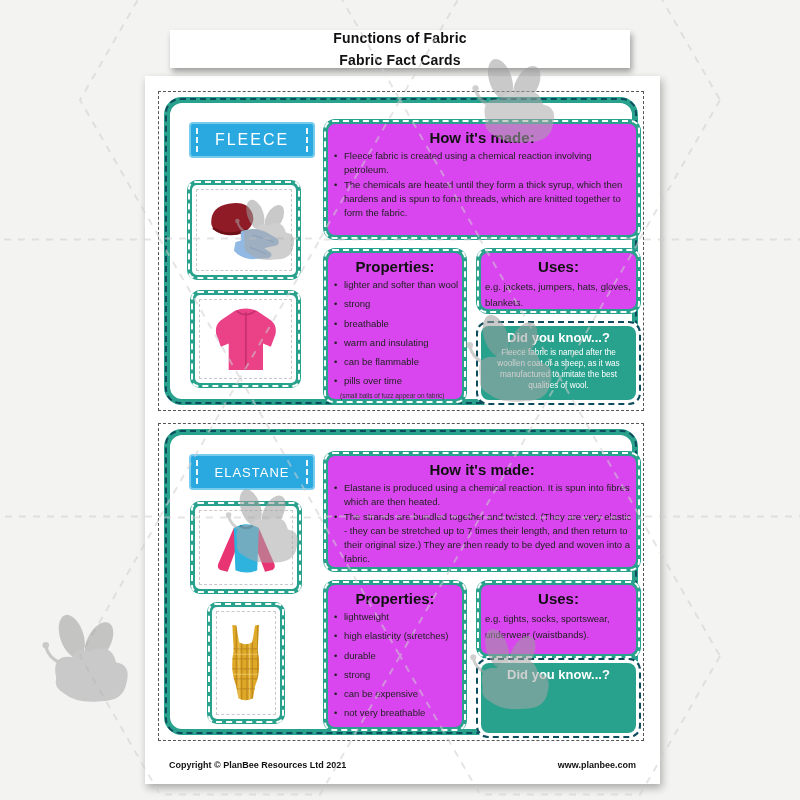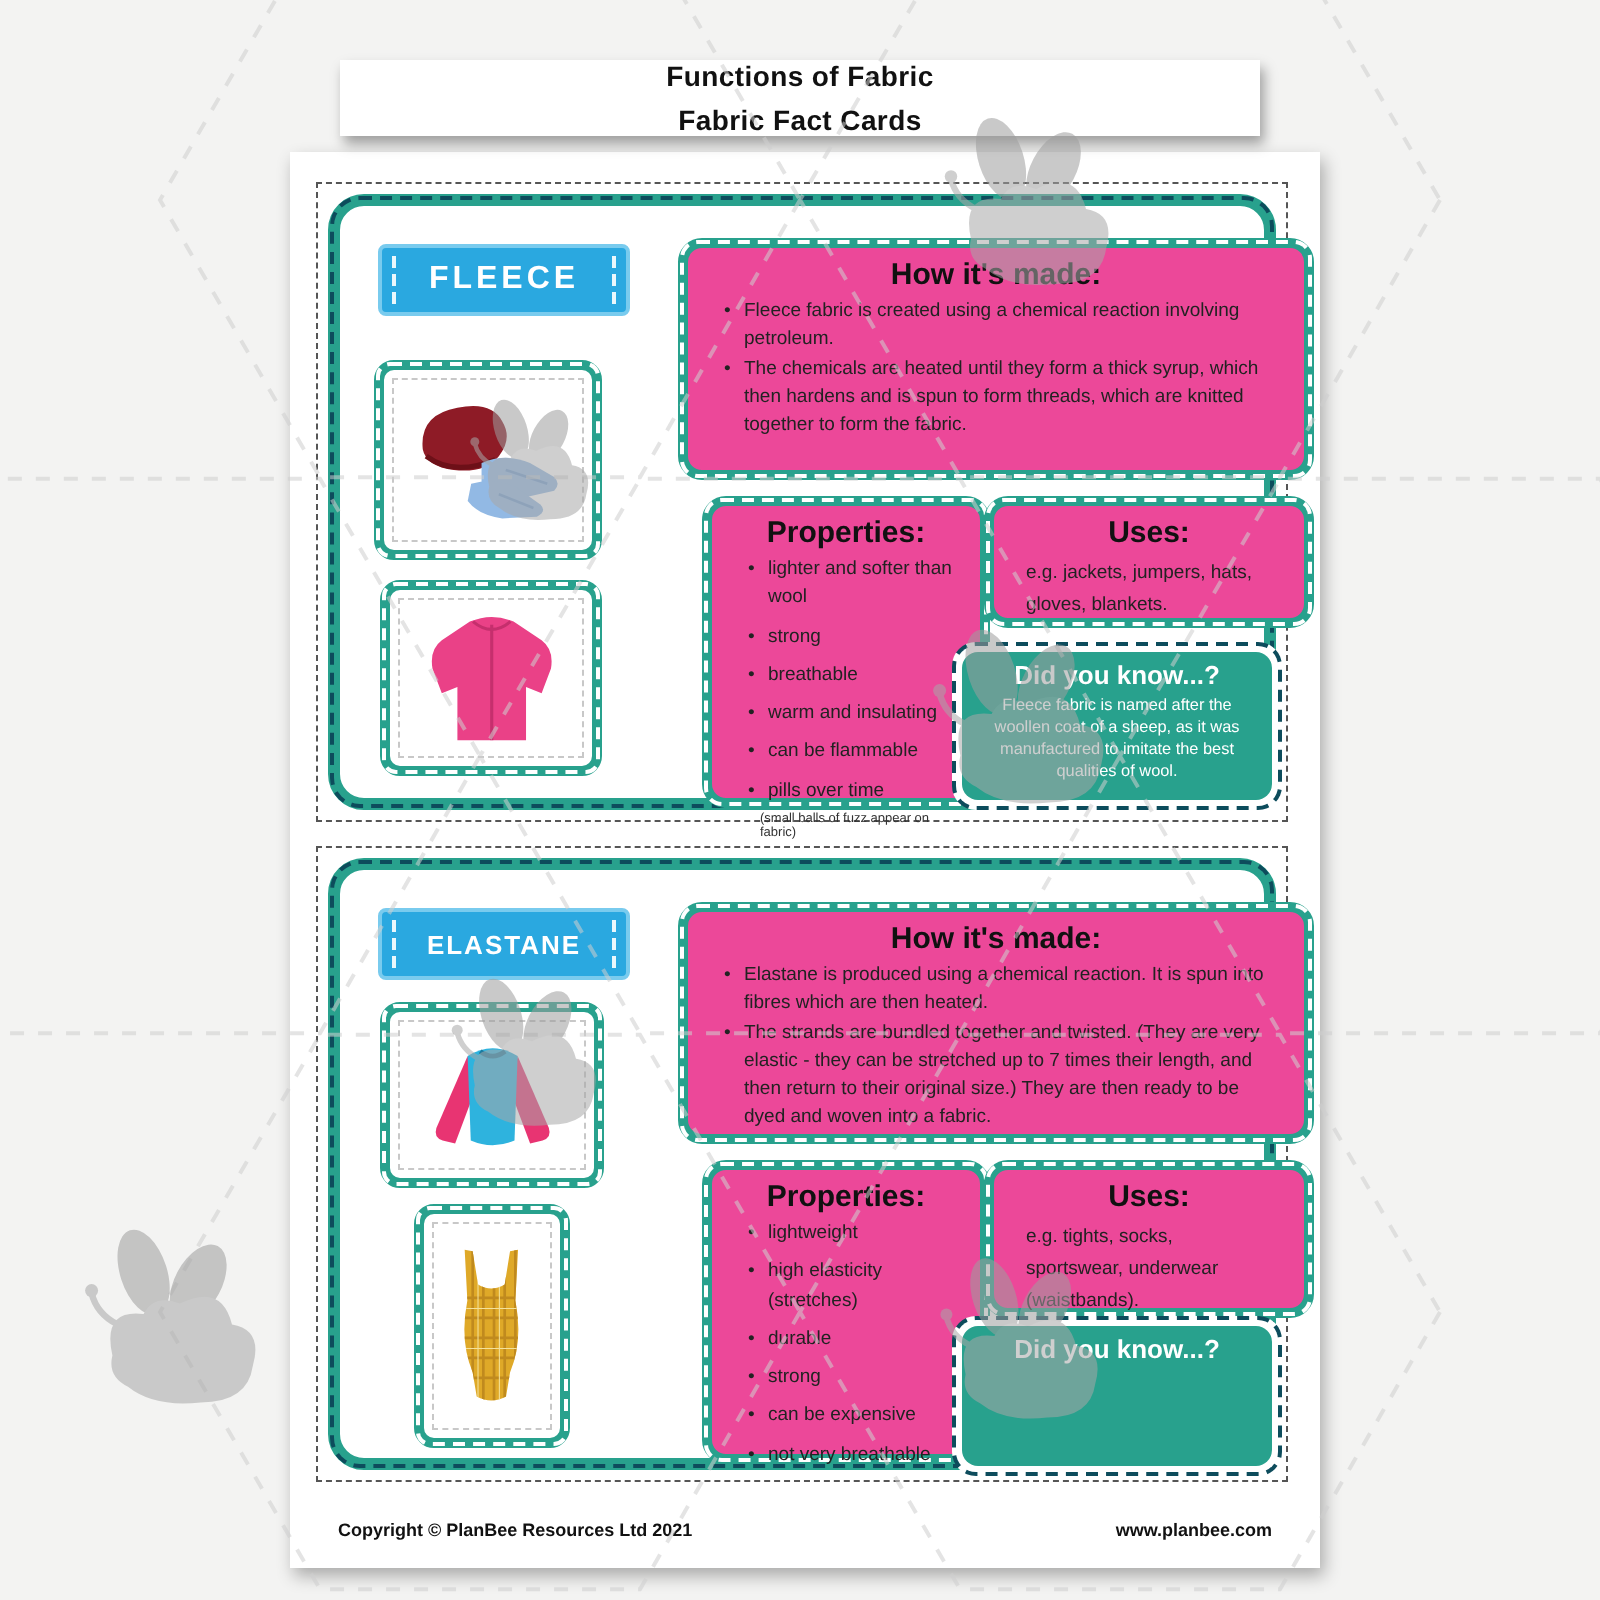--- a/index.html
+++ b/index.html
@@ -23,48 +23,48 @@
   
   .card { position:absolute; left:13px; width:486px; border:1.5px dashed #555; box-sizing:border-box; background:#fff; }
   .card-0 { top:15px;  height:320px; }
   .card-1 { top:347px; height:318px; }
   .bigborder { position:absolute; inset:5px; border:6px solid var(--teal); border-radius:18px; }
   .bigborder::before { content:""; position:absolute; inset:-5px; border:2px dashed var(--stitch-dark); border-radius:15px; }
   
   .tag {
     position:absolute; left:30px; top:30px; width:126px; height:36px;
     background:var(--blue); border:2px solid #79cbee; border-radius:4px;
-    color:#fff; font-weight:bold; display:flex; align-items:center; justify-content:center;
+    color:#fff; font-weight:normal; display:flex; align-items:center; justify-content:center;
     z-index:3; box-sizing:border-box;
   }
   .tag::before,.tag::after { content:""; position:absolute; top:4px; bottom:4px; border-left:2px dashed rgba(255,255,255,.9); }
   .tag::before { left:5px; } .tag::after { right:5px; }
   .tag-fleece   { font-size:16px; letter-spacing:2px; }
   .tag-elastane { font-size:13px; letter-spacing:1px; }
   
   .frame { position:absolute; background:#fff; border:5px solid var(--teal); border-radius:10px; box-sizing:border-box; z-index:3; }
   .frame::before { content:""; position:absolute; inset:-4px; border:2px dashed #fff; border-radius:7px; pointer-events:none; }
   .frame .ph { position:absolute; inset:4px; border:1px dashed #c8c8c8; display:flex; align-items:center; justify-content:center; overflow:hidden; }
   .ph svg { width:92%; height:92%; }
   .card-0 .frame-a { left:28px; top:88px;  width:114px; height:100px; }
   .card-0 .frame-b { left:31px; top:198px; width:111px; height:98px; }
   .card-1 .frame-a { left:31px; top:77px;  width:112px; height:93px; }
   .card-1 .frame-b { left:48px; top:178px; width:78px;  height:122px; }
   
-  .box { position:absolute; background:#ec4899; border:5px solid var(--teal); border-radius:12px; box-sizing:border-box; padding:5px 14px; z-index:3;margin-left:16px; }
+  .box { position:absolute; background:#d946ef; border:5px solid var(--teal); border-radius:12px; box-sizing:border-box; padding:5px 2px; z-index:3; }
   .box::before { content:""; position:absolute; inset:-4px; border:2px dashed #fff; border-radius:9px; pointer-events:none; }
   .box-h { font-weight:bold; font-size:15px; text-align:center; margin-bottom:3px; }
   ul.bullets { margin:0; padding:0 0 0 4px; list-style:none; }
   ul.bullets li { font-size:9.5px; color:#222; line-height:1.5; padding-left:10px; position:relative; }
   ul.bullets li::before { content:"\2022"; position:absolute; left:0; top:0; }
   .props ul.bullets li { margin-bottom:5px; }
   .note { font-size:6.5px; color:#333; padding-left:10px; margin-top:-2px; }
   .uses-text { font-size:9.5px; line-height:1.7; color:#222; padding:1px 2px; }
   .how  { left:164px; top:27px;  width:318px; height:121px; }
-  .props{ left:176px; top:156px; width:144px; }
+  .props{ left:164px; top:156px; width:144px; }
   .card-0 .props { height:156px; } .card-1 .props { height:152px; }
   .uses { left:317px; top:156px; width:165px; }
   .card-0 .uses { height:66px; } .card-1 .uses { height:79px; }
   
   .dyk { position:absolute; left:317px; width:165px; border:2px dashed var(--stitch-dark); border-radius:12px; padding:3px; box-sizing:border-box; background:#fff; z-index:3; }
   .card-0 .dyk { top:229px; height:84px; } .card-1 .dyk { top:234px; height:80px; }
   .dyk-in { width:100%; height:100%; background:var(--teal); border-radius:8px; color:#fff; text-align:center; padding:4px 7px; box-sizing:border-box; }
   .dyk-h { font-weight:bold; font-size:13px; margin-bottom:2px; }
   .dyk-t { font-size:8.2px; line-height:1.35; }
   

